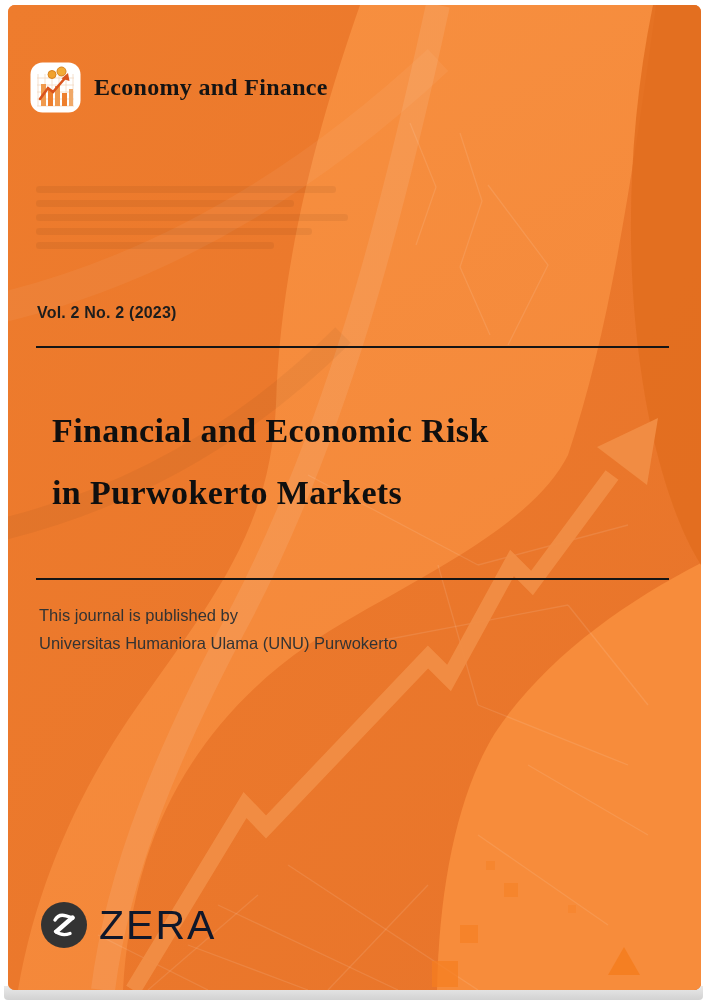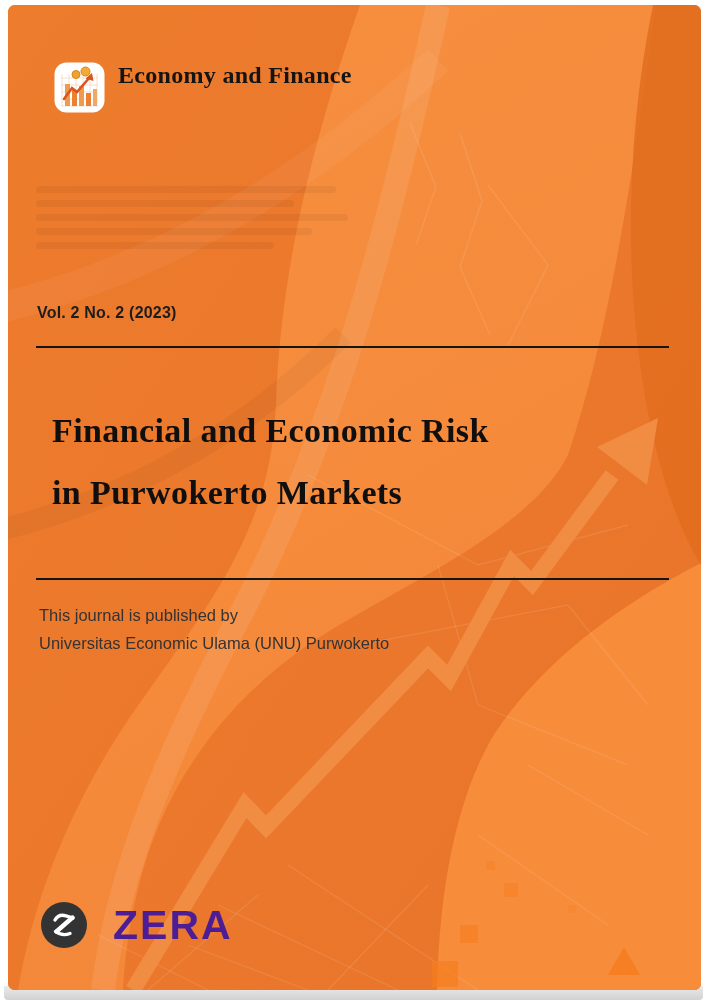--- a/index.html
+++ b/index.html
@@ -15,22 +15,22 @@
   }
   .cover{
     position:absolute;left:8px;top:5px;width:693px;height:985px;
     border-radius:7px;overflow:hidden;background:#e9752a;
   }
   .bg-svg{position:absolute;inset:0;width:100%;height:100%;}
 
   .content{position:absolute;inset:0;}
 
   .brand-row{
-    position:absolute;left:46px;top:57px;
-    display:flex;align-items:flex-start;gap:13px;
+    position:absolute;left:22px;top:57px;
+    display:flex;align-items:center;gap:13px;
   }
   .brand-icon{width:51px;height:51px;display:block;}
   .brand-name{
     font-family:"Liberation Serif", serif;font-weight:bold;
     font-size:24px;color:#141414;letter-spacing:.3px;
   }
 
   .issue{
     position:absolute;left:29px;top:299px;
     font-size:16px;font-weight:bold;color:#1d1d1d;letter-spacing:.2px;
@@ -47,21 +47,21 @@
   .publisher{
     position:absolute;left:31px;top:597px;
     font-size:16.5px;line-height:27.5px;color:#333333;
   }
   .footer-logo{
     position:absolute;left:32px;top:896px;
     display:flex;align-items:center;gap:11px;
   }
   .zera-mark{width:48px;height:48px;display:block;}
   .zera-word{
-    font-size:41px;font-weight:bold;color:#4c1d95;letter-spacing:2px;margin-left:14px;
+    font-size:41px;font-weight:normal;color:#0f172a;letter-spacing:2px;
   }
 </style>
 </head>
 <body>
 
 <div class="page-shadow"></div>
 
 <div class="cover">
 
   <svg class="bg-svg" viewBox="0 0 693 985" preserveAspectRatio="none">
@@ -182,21 +182,21 @@
 
     <div class="cover-title">
       <div>Financial and Economic Risk</div>
       <div>in Purwokerto Markets</div>
     </div>
 
     <div class="rule rule-bottom"></div>
 
     <div class="publisher">
       <div>This journal is published by</div>
-      <div>Universitas Economic Ulama (UNU) Purwokerto</div>
+      <div>Universitas Humaniora Ulama (UNU) Purwokerto</div>
     </div>
 
     <div class="footer-logo">
       <svg class="zera-mark" viewBox="0 0 48 48">
         <circle cx="24" cy="24" r="23" fill="#333333"></circle>
         <path d="M15,19 Q18.5,12.5 26,14.8 L33,17" fill="none" stroke="#ffffff" stroke-width="3.4" stroke-linecap="round"></path>
         <path d="M32.5,16.5 L16.5,30.5" fill="none" stroke="#ffffff" stroke-width="4.4" stroke-linecap="round"></path>
         <path d="M15.5,30.5 Q22,35.5 30,32.5" fill="none" stroke="#ffffff" stroke-width="3.4" stroke-linecap="round"></path>
       </svg>
       <div class="zera-word">ZERA</div>

